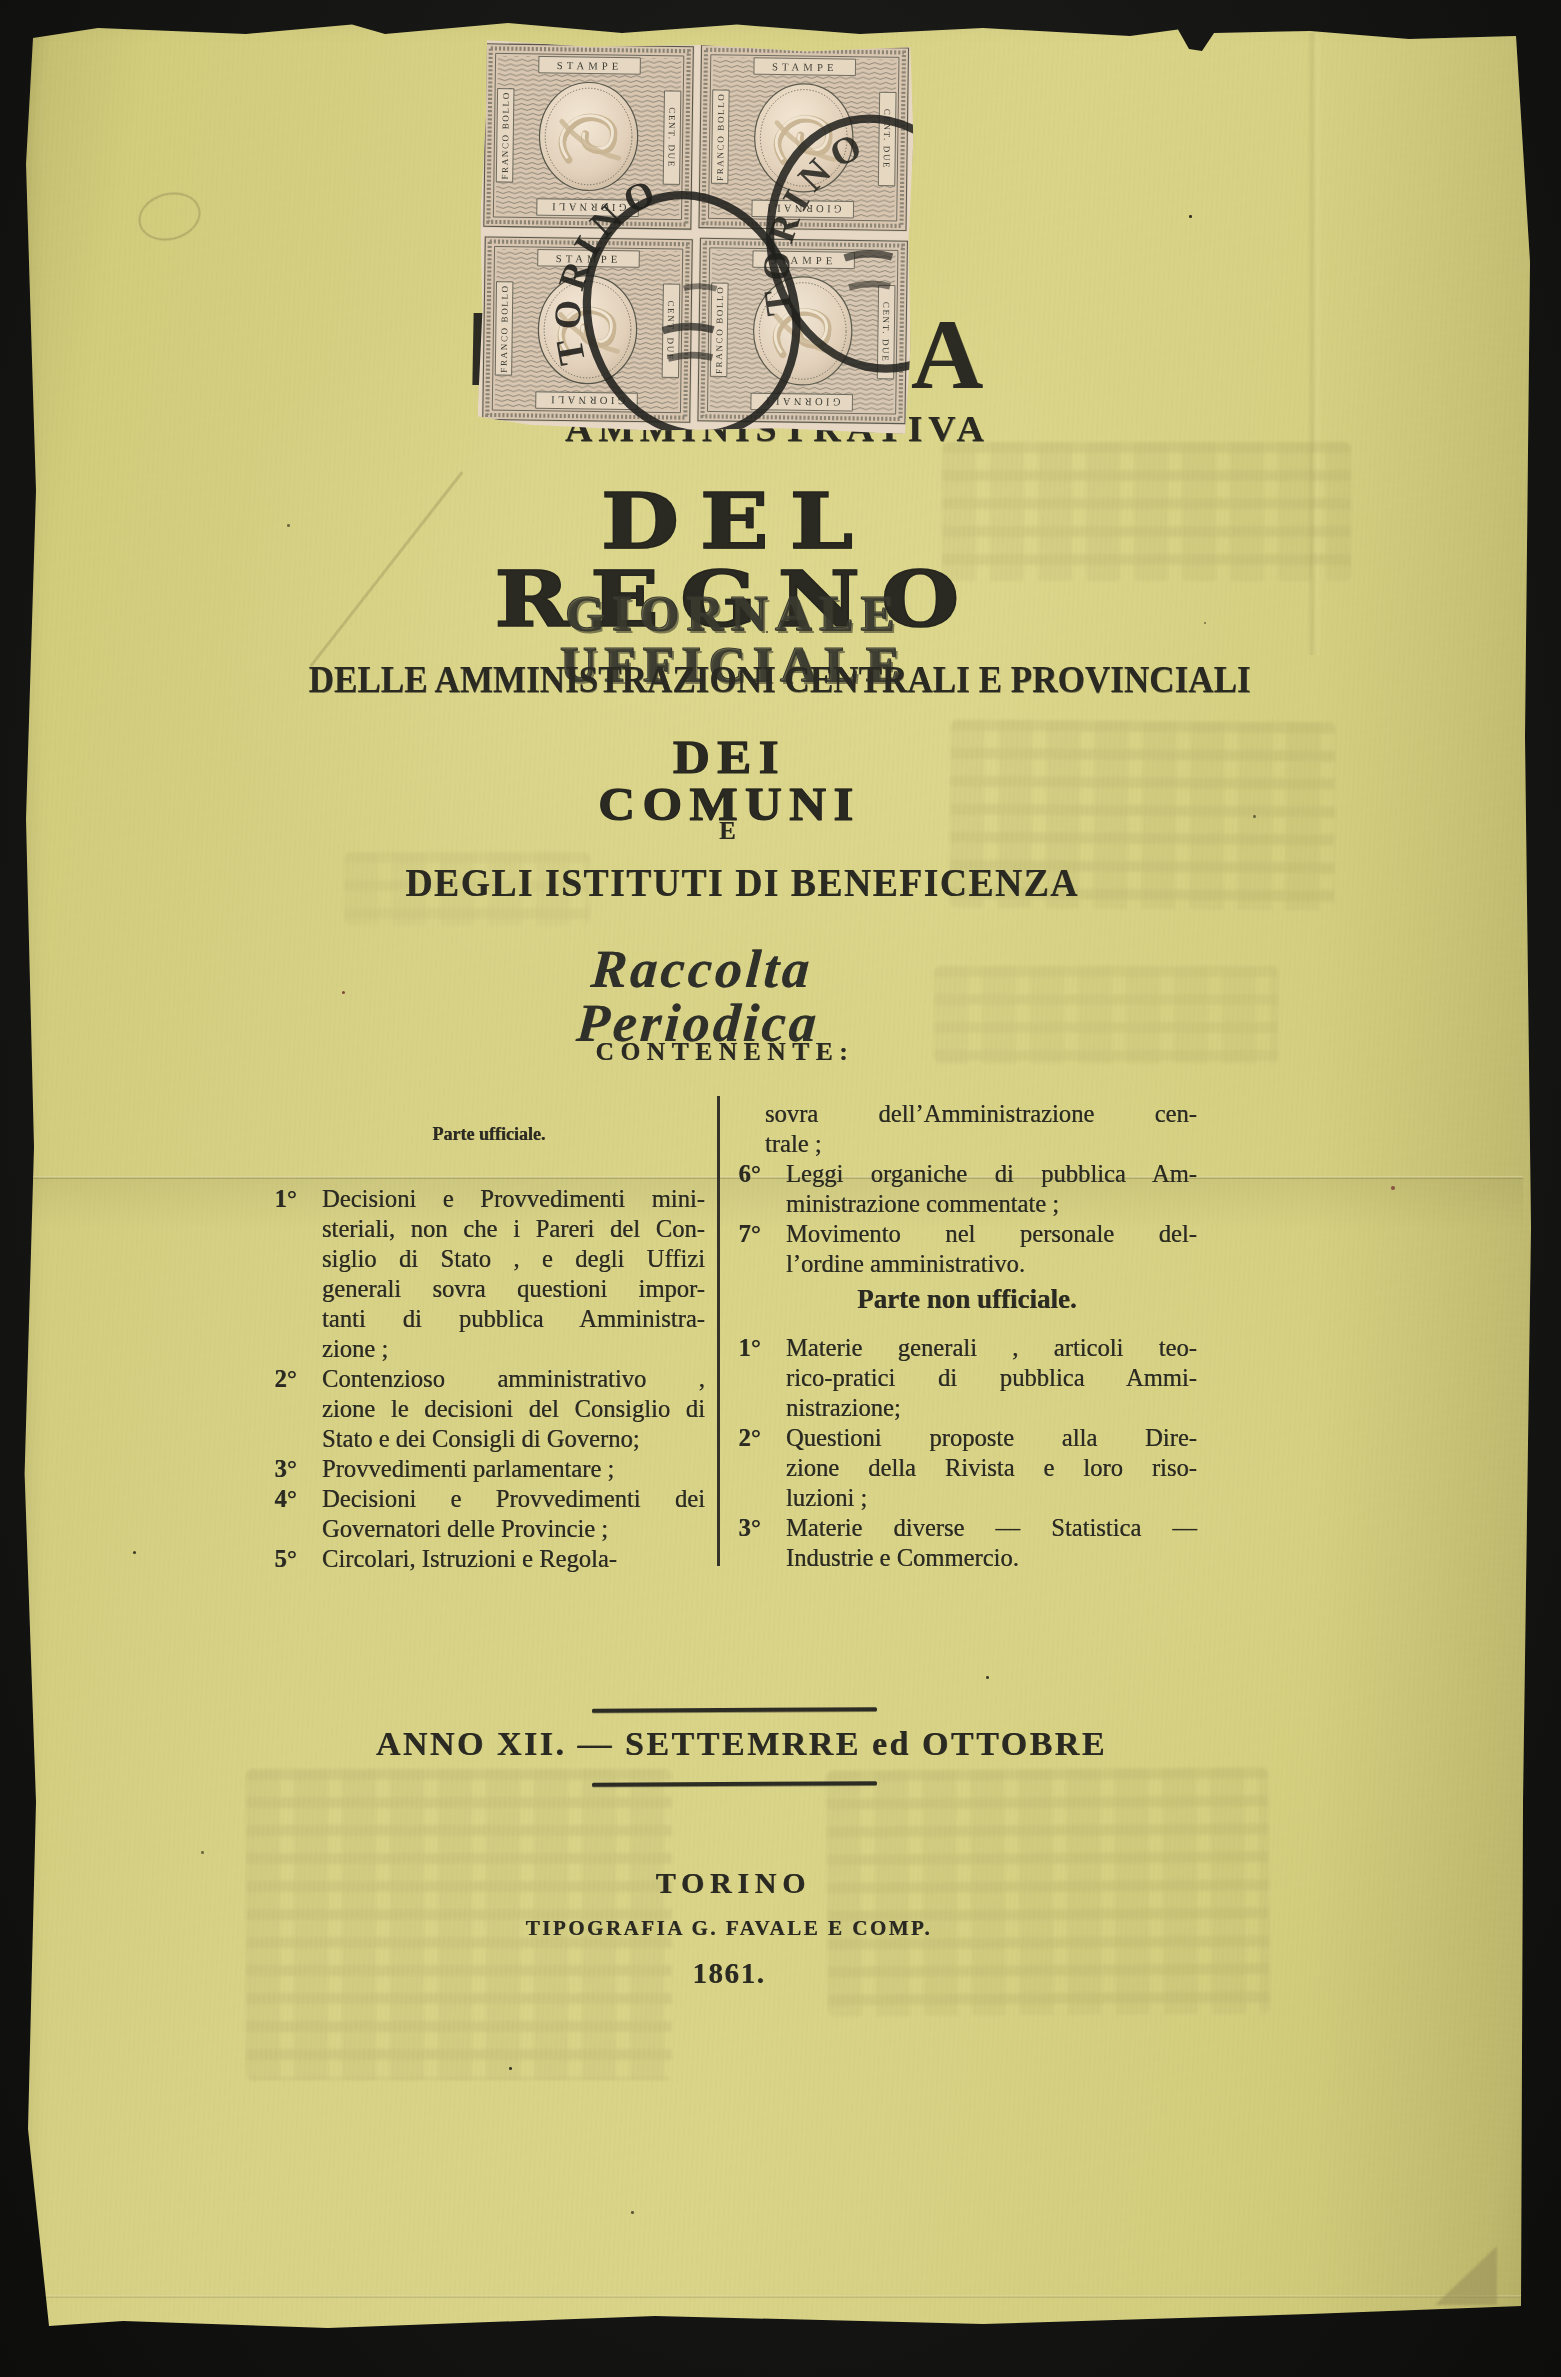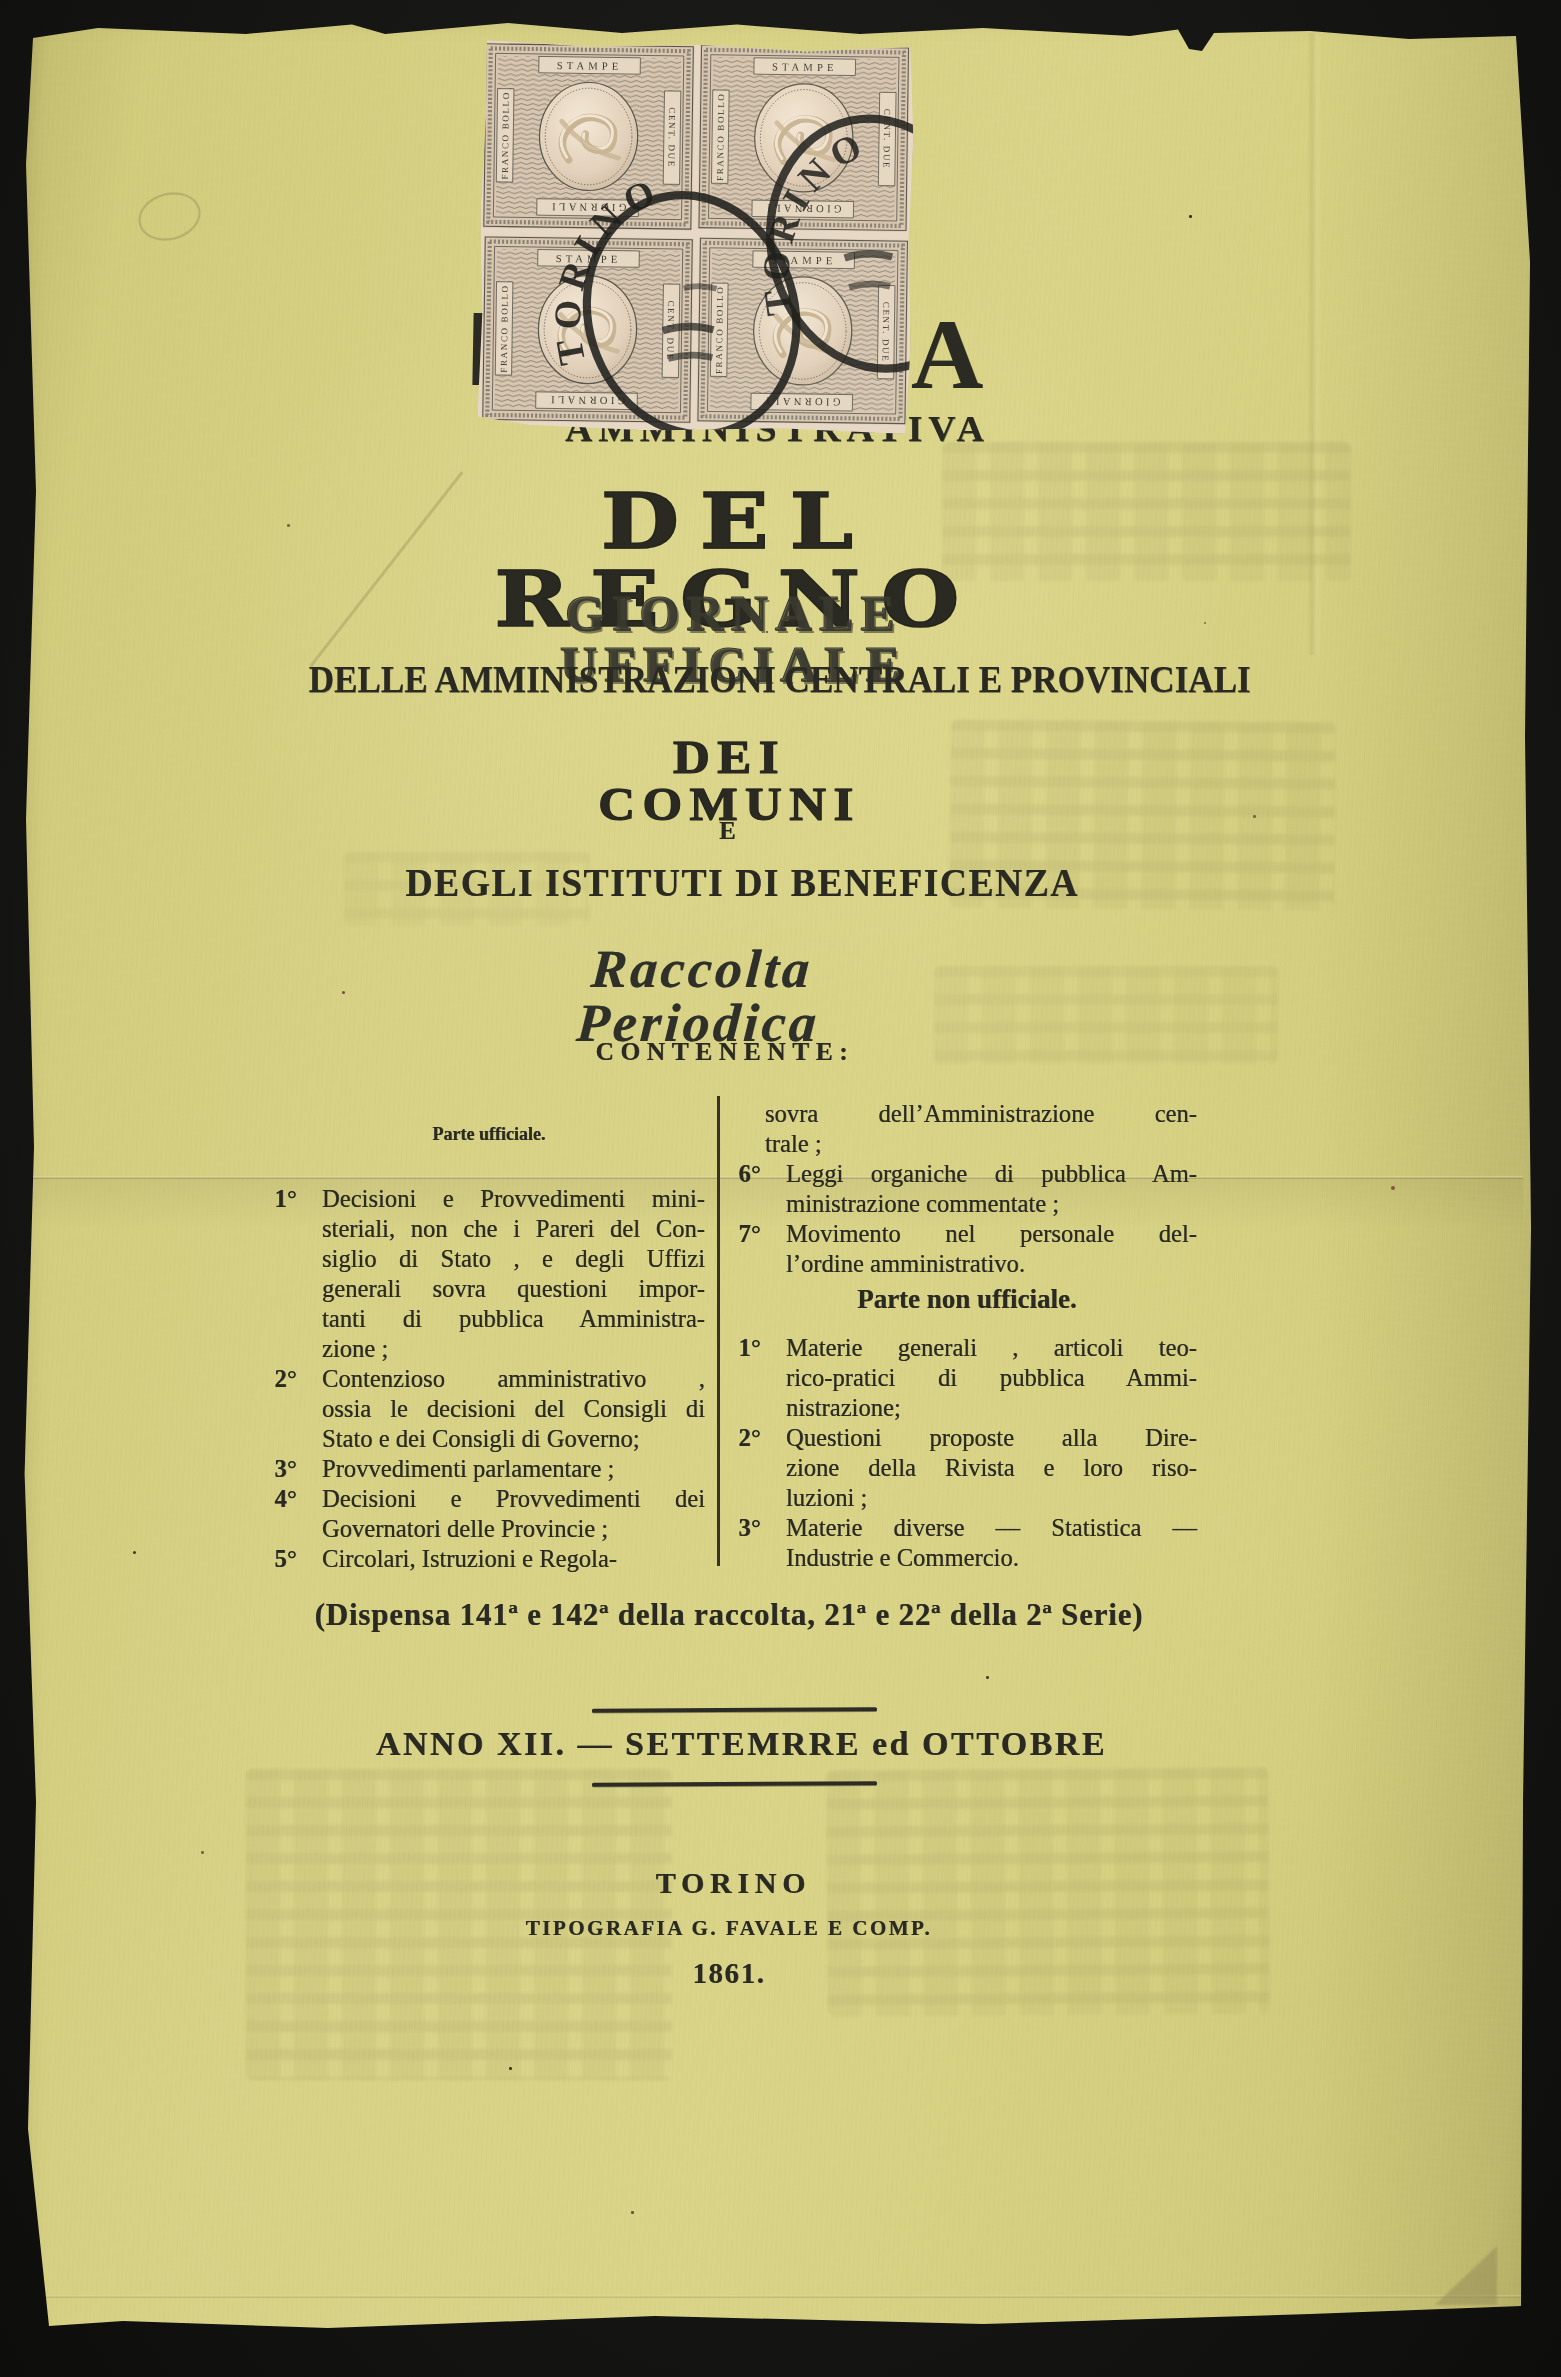--- a/index.html
+++ b/index.html
@@ -124,21 +124,21 @@
           <span class="ltext">tanti di pubblica Amministra-</span>
         </div>
         <div class="cline last">
           <span class="ltext">zione ;</span>
         </div>
         <div class="cline">
           <span class="inum">2°</span>
           <span class="ltext">Contenzioso amministrativo ,</span>
         </div>
         <div class="cline">
-          <span class="ltext">ossia le decisioni del Consigli di</span>
+          <span class="ltext">zione le decisioni del Consiglio di</span>
         </div>
         <div class="cline last">
           <span class="ltext">Stato e dei Consigli di Governo;</span>
         </div>
         <div class="cline last">
           <span class="inum">3°</span>
           <span class="ltext">Provvedimenti parlamentare ;</span>
         </div>
         <div class="cline">
           <span class="inum">4°</span>
@@ -200,21 +200,20 @@
         </div>
         <div class="cline">
           <span class="inum">3°</span>
           <span class="ltext">Materie diverse — Statistica —</span>
         </div>
         <div class="cline last">
           <span class="ltext">Industrie e Commercio.</span>
         </div>
       </div>
 
-    <div class="ink t-disp ctr" style="left:262px;top:1597px;width:934px">(Dispensa 141ª e 142ª della raccolta, 21ª e 22ª della 2ª Serie)</div>
     <div class="rule" style="left:592px;top:1708px;width:285px"></div>
     <div class="ink t-anno ctr" style="left:336px;top:1725px;width:811px">ANNO XII. — SETTEMRRE ed OTTOBRE</div>
     <div class="rule" style="left:592px;top:1782px;width:285px"></div>
     <div class="ink t-city ctr" style="left:631px;top:1866px;width:205px">TORINO</div>
     <div class="ink t-printer ctr" style="left:467px;top:1916px;width:524px">TIPOGRAFIA G. FAVALE E COMP.</div>
     <div class="ink t-year ctr" style="left:647px;top:1957px;width:164px">1861.</div>
 
     <div class="speck" style="left:342px;top:991px;width:3.3px;height:3.3px;background:#7a4a39"></div>
     <div class="speck" style="left:1189px;top:215px;width:2.5px;height:2.5px;background:#35331f"></div>
     <div class="speck" style="left:1391px;top:1186px;width:4.1px;height:4.1px;background:#8a5240"></div>

